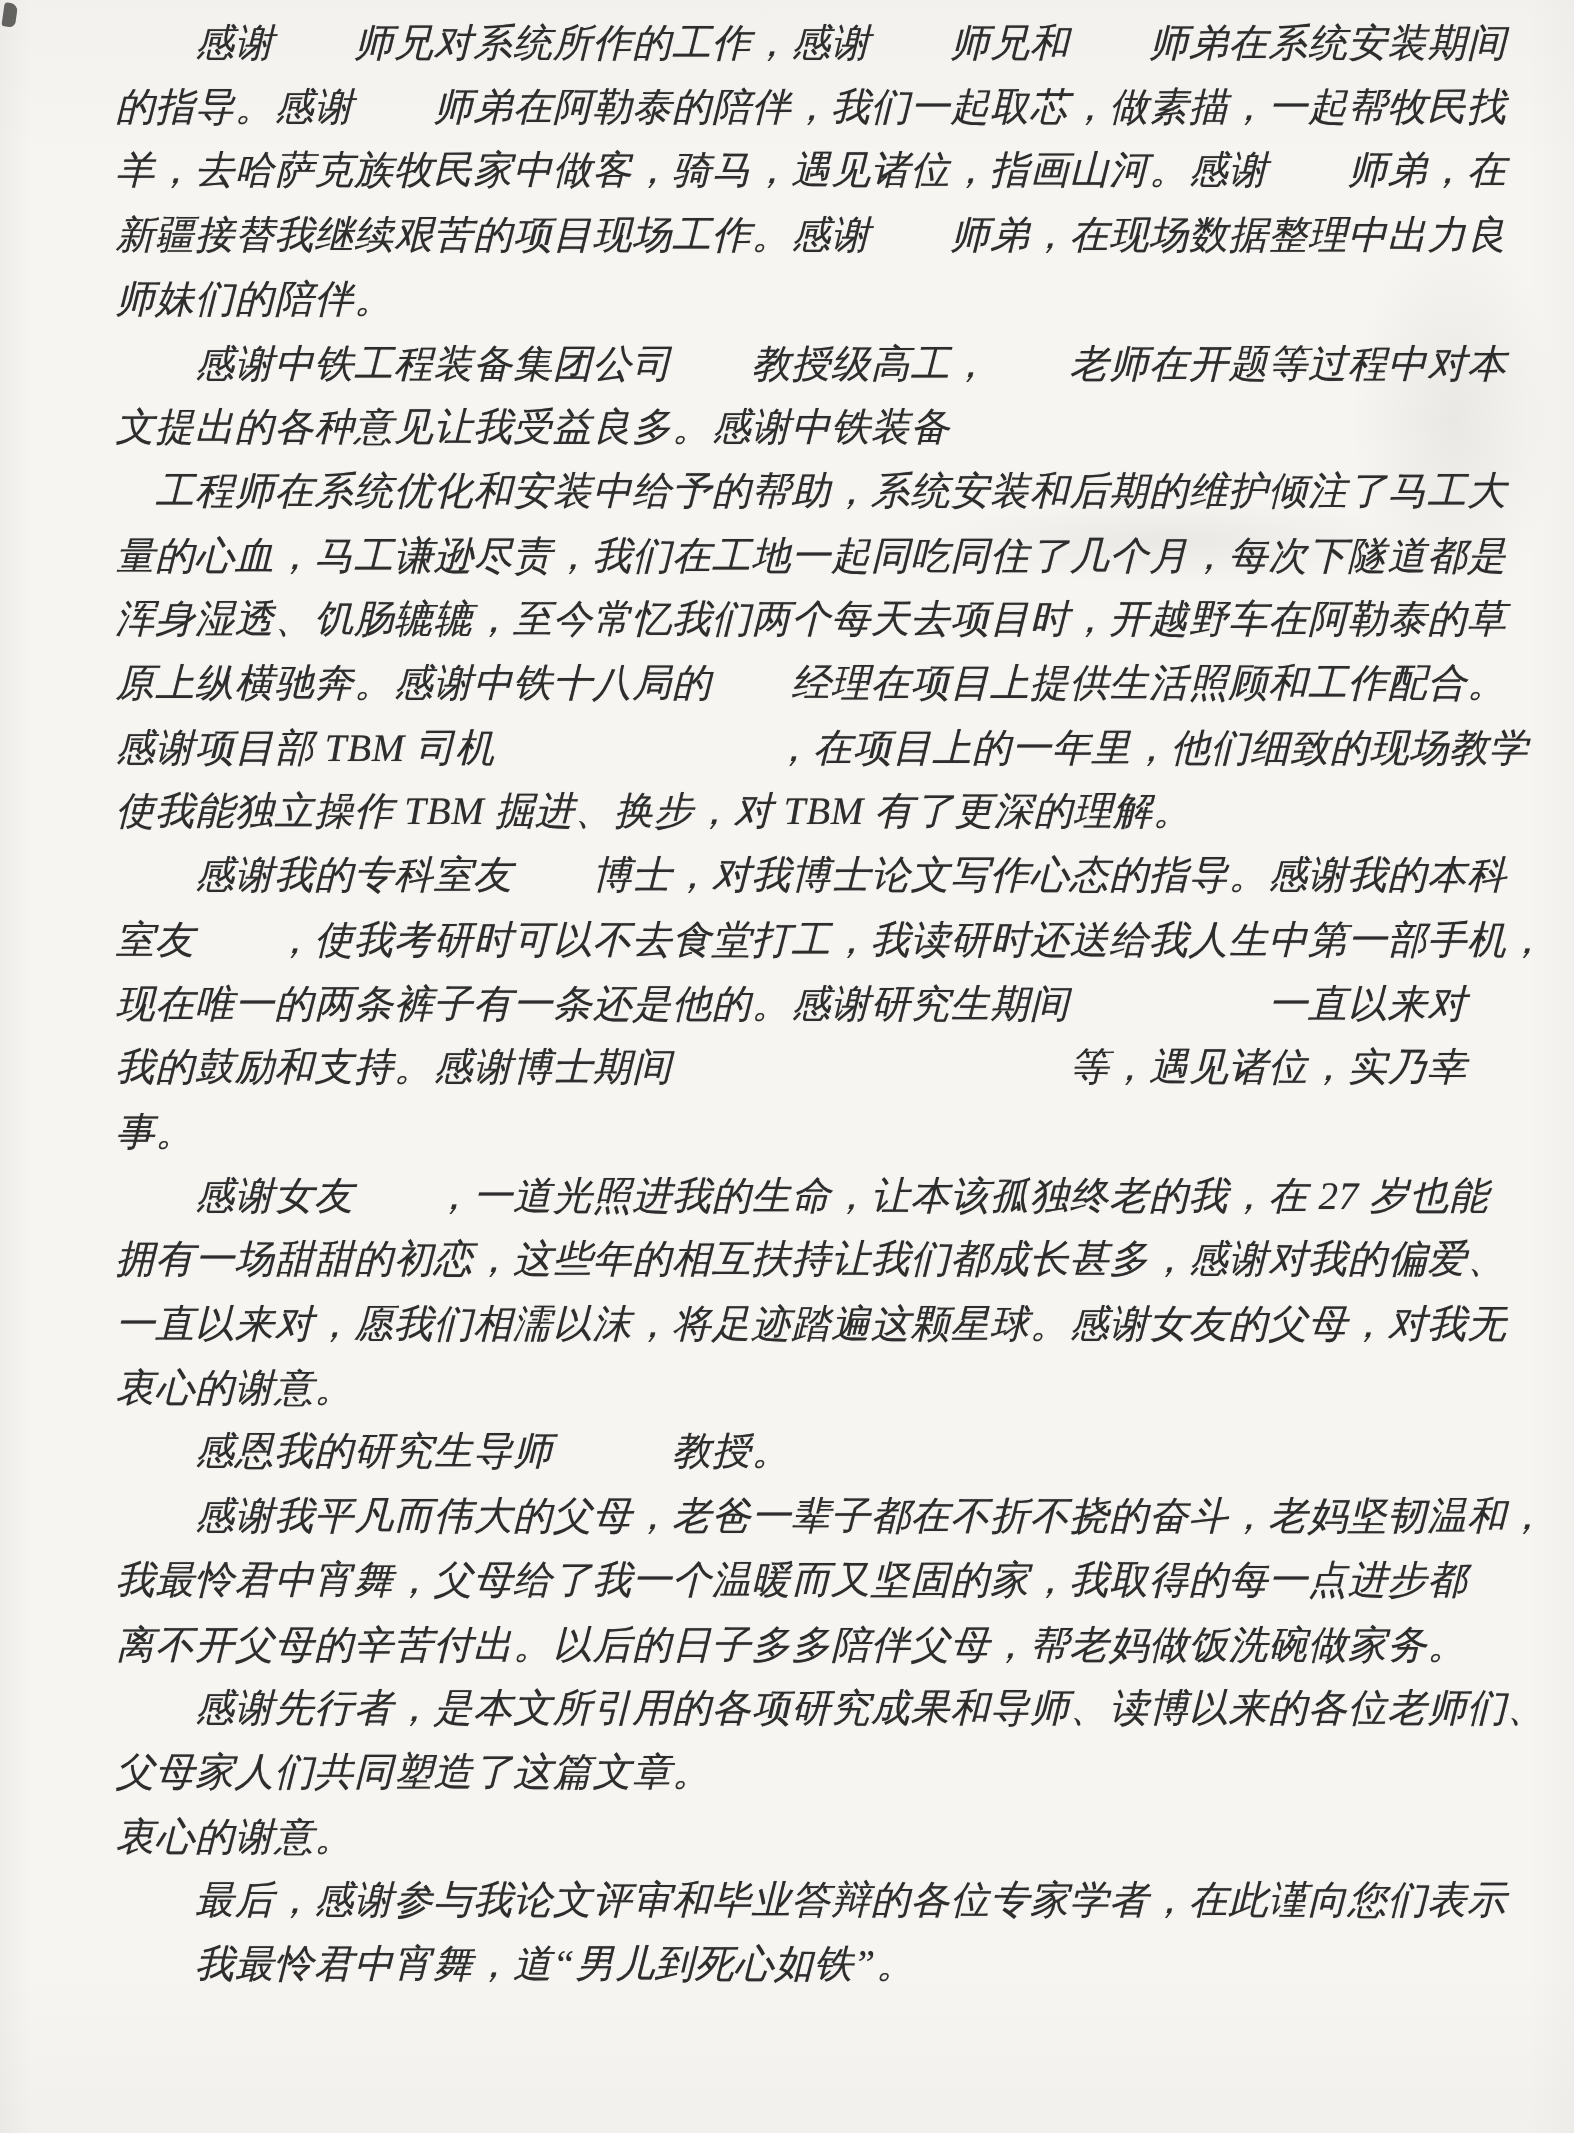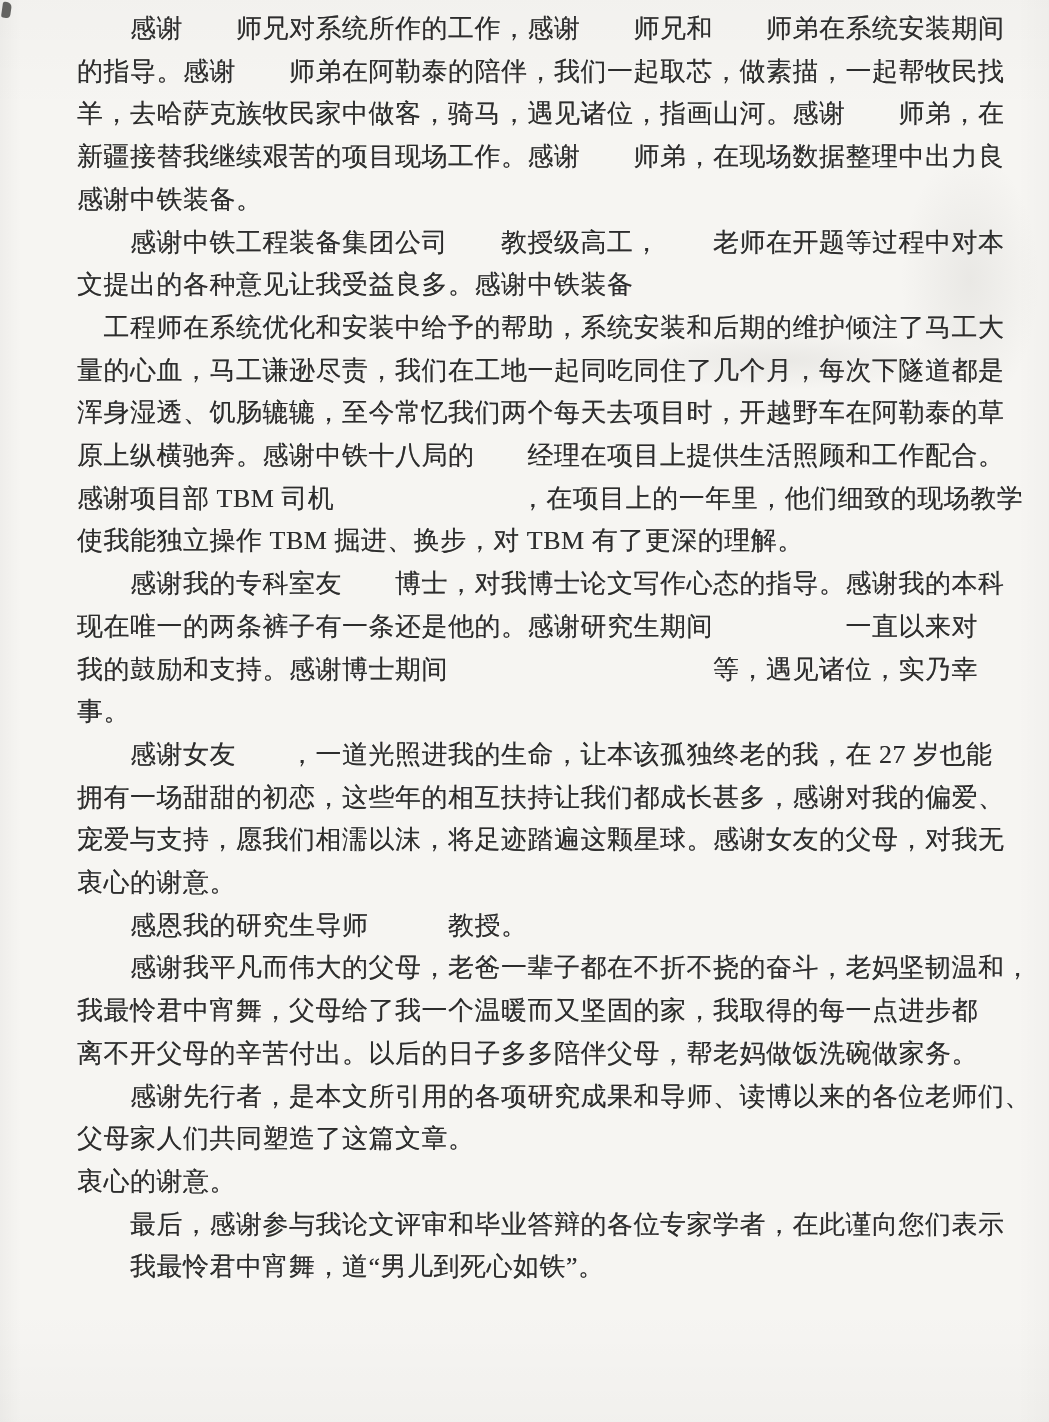--- a/index.html
+++ b/index.html
@@ -18,20 +18,21 @@
       linear-gradient(180deg, rgba(0,0,0,0.015) 0%, rgba(0,0,0,0) 8%, rgba(0,0,0,0) 92%, rgba(0,0,0,0.02) 100%),
       linear-gradient(90deg, rgba(0,0,0,0.03) 0%, rgba(0,0,0,0) 2%, rgba(0,0,0,0) 97%, rgba(0,0,0,0.02) 100%);
     overflow: hidden;
     font-family: "Liberation Serif", "DejaVu Serif", serif;
   }
   .text-block {
     position: absolute;
     top: 8px;
     left: 77px;
     right: 20px;
+    font-style: italic;
   }
   .line {
     white-space: pre;
     font-size: 26px;
     line-height: 42.7px;
     color: #2d2d2d;
     letter-spacing: 0.5px;
     text-shadow: 0 0 0.5px rgba(45,45,45,0.55);
     font-weight: 500;
   }
@@ -59,36 +60,37 @@
 <div class="page">
   <div class="corner-speck"></div>
   <div class="smudge smudge-1"></div>
   <div class="smudge smudge-2"></div>
 
   <div class="text-block">
     <div class="line">　　感谢　　师兄对系统所作的工作，感谢　　师兄和　　师弟在系统安装期间</div>
     <div class="line">的指导。感谢　　师弟在阿勒泰的陪伴，我们一起取芯，做素描，一起帮牧民找</div>
     <div class="line">羊，去哈萨克族牧民家中做客，骑马，遇见诸位，指画山河。感谢　　师弟，在</div>
     <div class="line">新疆接替我继续艰苦的项目现场工作。感谢　　师弟，在现场数据整理中出力良</div>
-    <div class="line">感谢中铁装备。</div>
+    <div class="line">师妹们的陪伴。</div>
     <div class="line">　　感谢中铁工程装备集团公司　　教授级高工，　　老师在开题等过程中对本</div>
     <div class="line">文提出的各种意见让我受益良多。感谢中铁装备</div>
     <div class="line">　工程师在系统优化和安装中给予的帮助，系统安装和后期的维护倾注了马工大</div>
     <div class="line">量的心血，马工谦逊尽责，我们在工地一起同吃同住了几个月，每次下隧道都是</div>
     <div class="line">浑身湿透、饥肠辘辘，至今常忆我们两个每天去项目时，开越野车在阿勒泰的草</div>
     <div class="line">原上纵横驰奔。感谢中铁十八局的　　经理在项目上提供生活照顾和工作配合。</div>
     <div class="line">感谢项目部 TBM 司机　　　　　　　，在项目上的一年里，他们细致的现场教学</div>
     <div class="line">使我能独立操作 TBM 掘进、换步，对 TBM 有了更深的理解。</div>
     <div class="line">　　感谢我的专科室友　　博士，对我博士论文写作心态的指导。感谢我的本科</div>
+    <div class="line">室友　　，使我考研时可以不去食堂打工，我读研时还送给我人生中第一部手机，</div>
     <div class="line">现在唯一的两条裤子有一条还是他的。感谢研究生期间　　　　　一直以来对</div>
     <div class="line">我的鼓励和支持。感谢博士期间　　　　　　　　　　等，遇见诸位，实乃幸</div>
     <div class="line">事。</div>
     <div class="line">　　感谢女友　　，一道光照进我的生命，让本该孤独终老的我，在 27 岁也能</div>
     <div class="line">拥有一场甜甜的初恋，这些年的相互扶持让我们都成长甚多，感谢对我的偏爱、</div>
-    <div class="line">宠爱与支持，愿我们相濡以沫，将足迹踏遍这颗星球。感谢女友的父母，对我无</div>
+    <div class="line">一直以来对，愿我们相濡以沫，将足迹踏遍这颗星球。感谢女友的父母，对我无</div>
     <div class="line">衷心的谢意。</div>
     <div class="line">　　感恩我的研究生导师　　　教授。</div>
     <div class="line">　　感谢我平凡而伟大的父母，老爸一辈子都在不折不挠的奋斗，老妈坚韧温和，</div>
     <div class="line">我最怜君中宵舞，父母给了我一个温暖而又坚固的家，我取得的每一点进步都</div>
     <div class="line">离不开父母的辛苦付出。以后的日子多多陪伴父母，帮老妈做饭洗碗做家务。</div>
     <div class="line">　　感谢先行者，是本文所引用的各项研究成果和导师、读博以来的各位老师们、</div>
     <div class="line">父母家人们共同塑造了这篇文章。</div>
     <div class="line">衷心的谢意。</div>
     <div class="line">　　最后，感谢参与我论文评审和毕业答辩的各位专家学者，在此谨向您们表示</div>
     <div class="line">　　我最怜君中宵舞，道“男儿到死心如铁”。</div>

